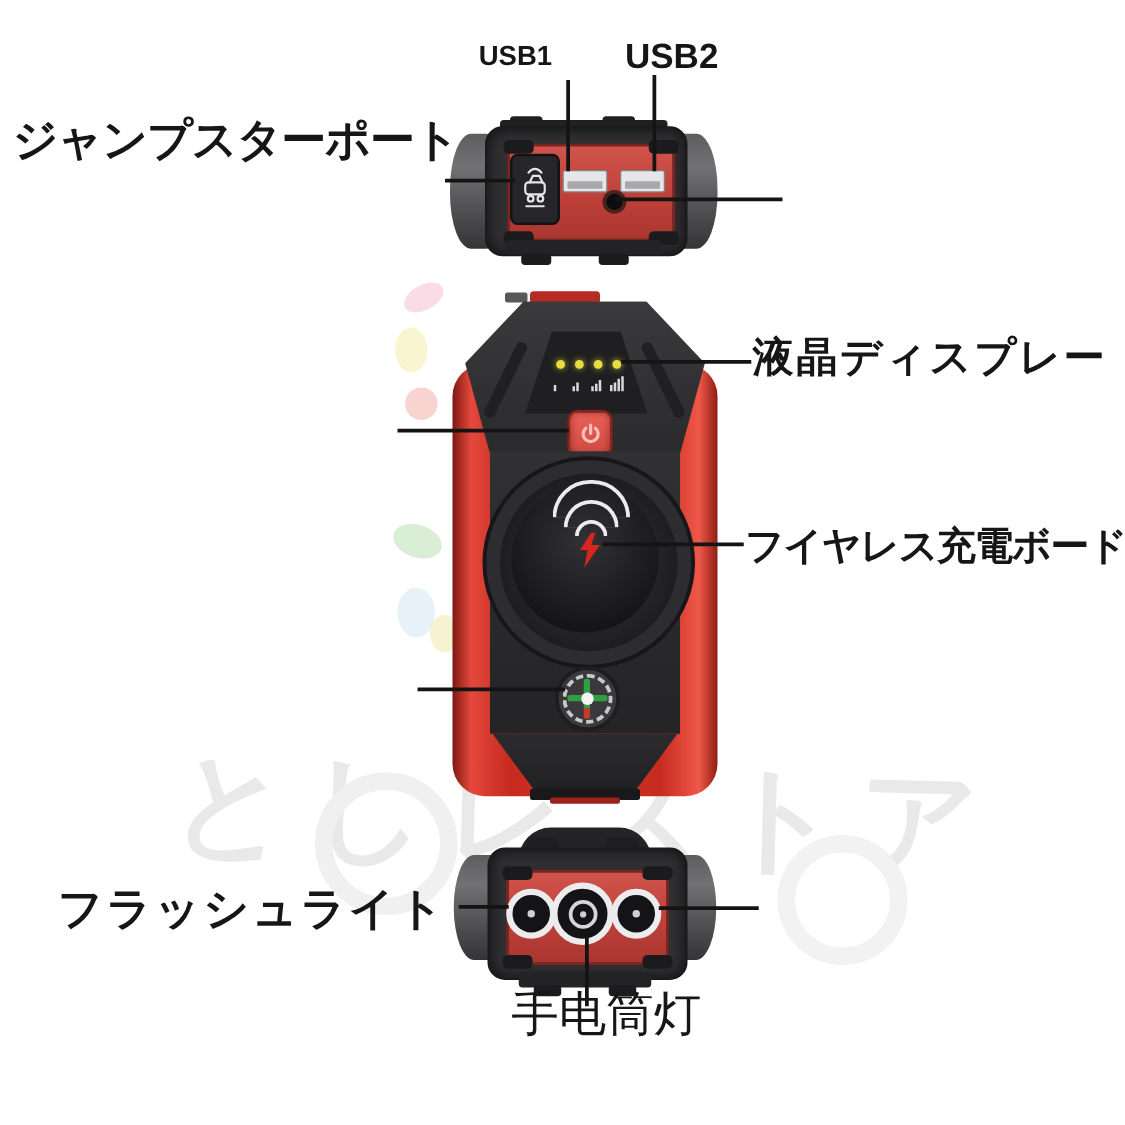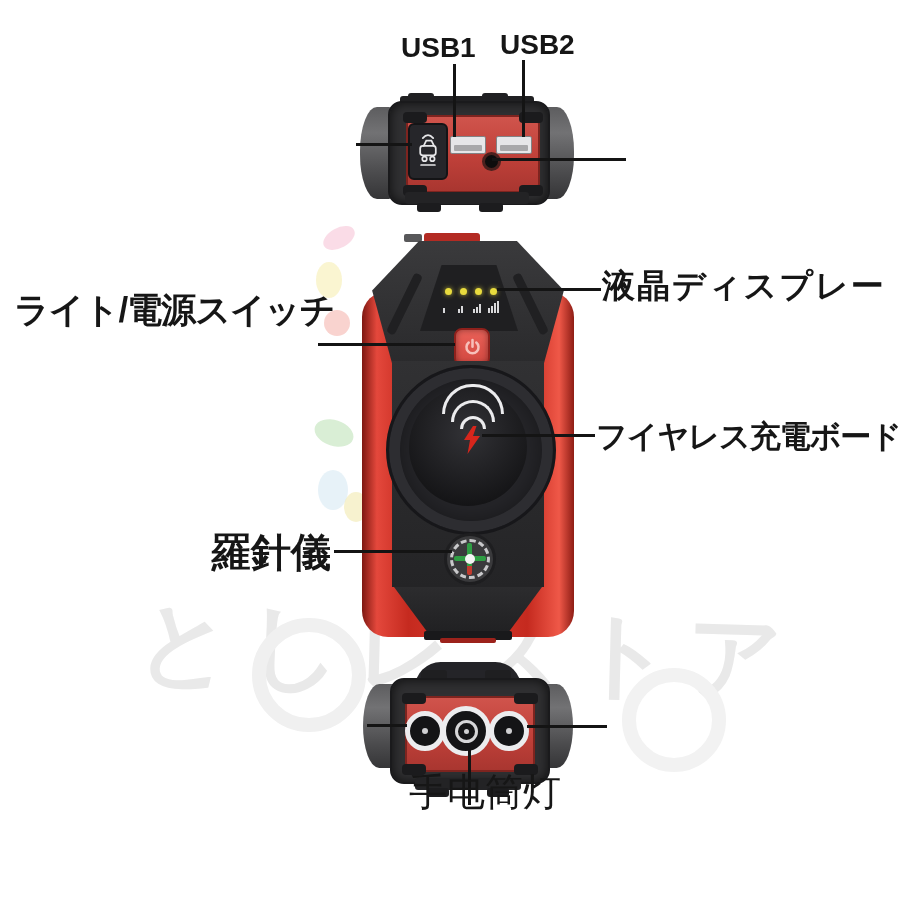--- a/index.html
+++ b/index.html
@@ -2,30 +2,30 @@
 <html><head>
 <meta charset="utf-8">
 <style>
   html,body{margin:0;padding:0;background:#fff;}
   .canvas{position:relative;width:900px;height:900px;background:#ffffff;overflow:hidden;
           font-family:"Liberation Sans","DejaVu Sans",sans-serif;}
 
   
   .lbl{position:absolute;color:#161616;font-weight:700;white-space:nowrap;z-index:7;line-height:1.1;}
   .lbl-jump{left:10px;top:92px;font-size:36px;letter-spacing:-1px;}
-  .lbl-usb1{left:401px;top:33px;font-size:28px;}
+  .lbl-usb1{left:383px;top:33px;font-size:22px;}
   .lbl-usb2{left:500px;top:30px;font-size:28px;}
   .lbl-dc{left:628px;top:136px;font-size:35px;}
   .lbl-power{left:14px;top:291px;font-size:35px;letter-spacing:-1px;}
   .lbl-lcd{left:602px;top:268px;font-size:33px;letter-spacing:2px;}
   .lbl-wireless{left:596px;top:420px;font-size:31px;letter-spacing:-1px;}
   .lbl-compass{left:211px;top:530px;font-size:40px;}
   .lbl-flash{left:46px;top:707px;font-size:36px;letter-spacing:2px;}
   .lbl-sos{left:610px;top:704px;font-size:35px;}
-  .lbl-torch{left:409px;top:772px;font-size:38px;font-weight:500;}
+  .lbl-torch{left:409px;top:792px;font-size:38px;font-weight:500;}
   .logo-million{position:absolute;left:44px;top:660px;font-size:39px;font-weight:800;z-index:7;
      color:#e3281e;-webkit-text-stroke:2.2px #ffffff;
      text-shadow:0 0 3px #e3281e,0 0 3px #e3281e,0 0 2px #e3281e;letter-spacing:0;}
   .watermark{position:absolute;left:136px;top:588px;font-size:94px;font-weight:700;color:#e9e9e9;
      letter-spacing:14px;z-index:1;transform:rotate(1.5deg);white-space:nowrap;}
   .wm-ring{position:absolute;border-radius:50%;border:14px solid #f0f0f0;z-index:1;}
   .wm-ring.r1{left:252px;top:618px;width:86px;height:86px;}
   .wm-ring.r2{left:622px;top:668px;width:76px;height:76px;border-color:#f2f2f2;}
   .blob{position:absolute;border-radius:50%;z-index:2;}
 
@@ -252,21 +252,21 @@
   <div class="line" style="left:356px;top:143px;width:56px;height:3px;"></div>
   <div class="line" style="left:492px;top:158px;width:134px;height:3px;"></div>
   <div class="line" style="left:318px;top:343px;width:137px;height:3px;"></div>
   <div class="line" style="left:497px;top:288px;width:104px;height:3px;"></div>
   <div class="line" style="left:482px;top:434px;width:113px;height:3px;"></div>
   <div class="line" style="left:334px;top:550px;width:118px;height:3px;"></div>
   <div class="line" style="left:367px;top:724px;width:40px;height:3px;"></div>
   <div class="line" style="left:527px;top:725px;width:80px;height:3px;"></div>
   <div class="line" style="left:468px;top:750px;width:3px;height:55px;"></div>
 
+  <div class="lbl lbl-jump">ジャンプスターポート</div>
   <div class="lbl lbl-usb1">USB1</div>
   <div class="lbl lbl-usb2">USB2</div>
-  <div class="lbl lbl-power">ライト/電源スイッチ</div>
   <div class="lbl lbl-lcd">液晶ディスプレー</div>
   <div class="lbl lbl-wireless">フイヤレス充電ボード</div>
-  <div class="lbl lbl-compass">羅針儀</div>
+  <div class="lbl lbl-flash">フラッシュライト</div>
   <div class="lbl lbl-torch">手电筒灯</div>
 
 </div>
 
 </body></html>

